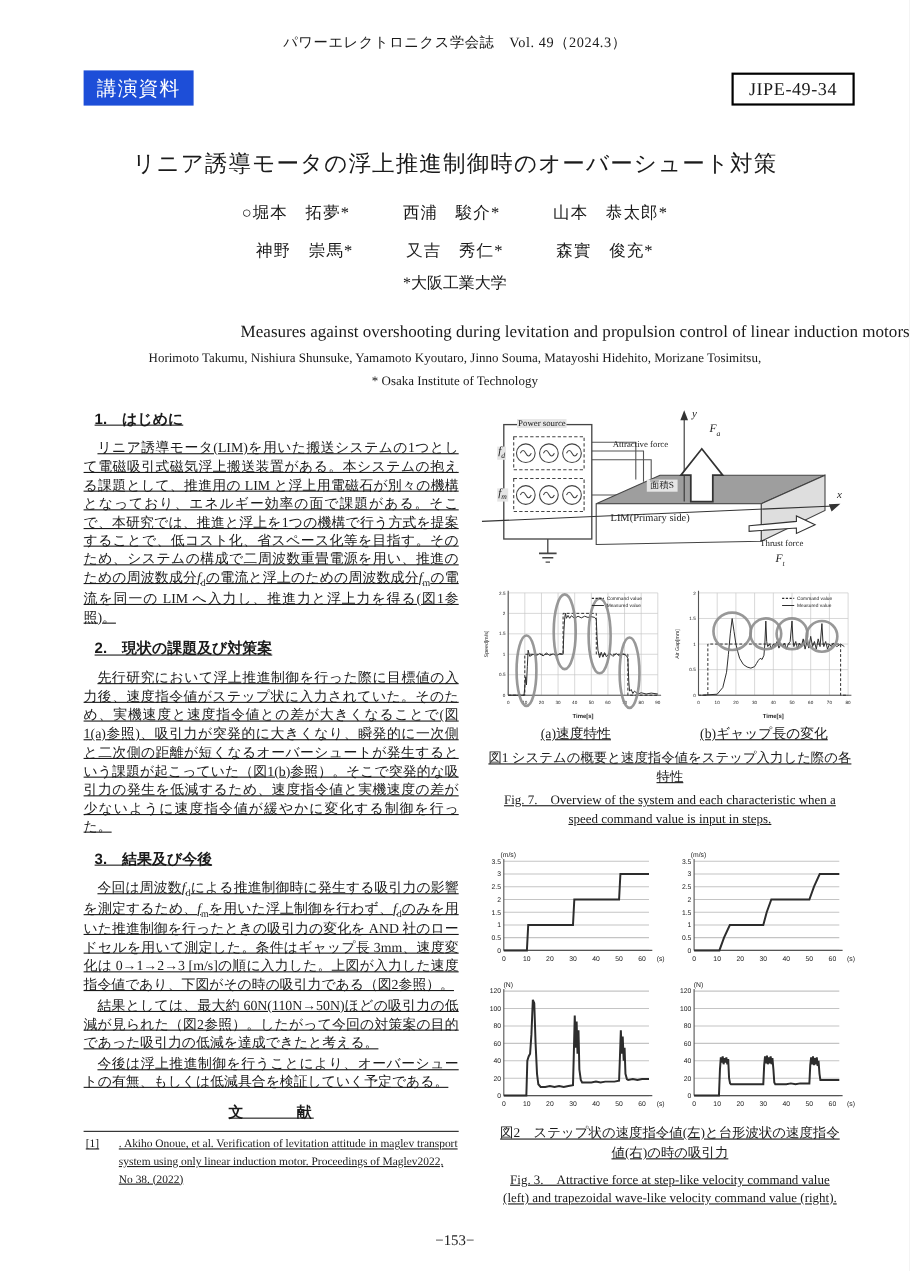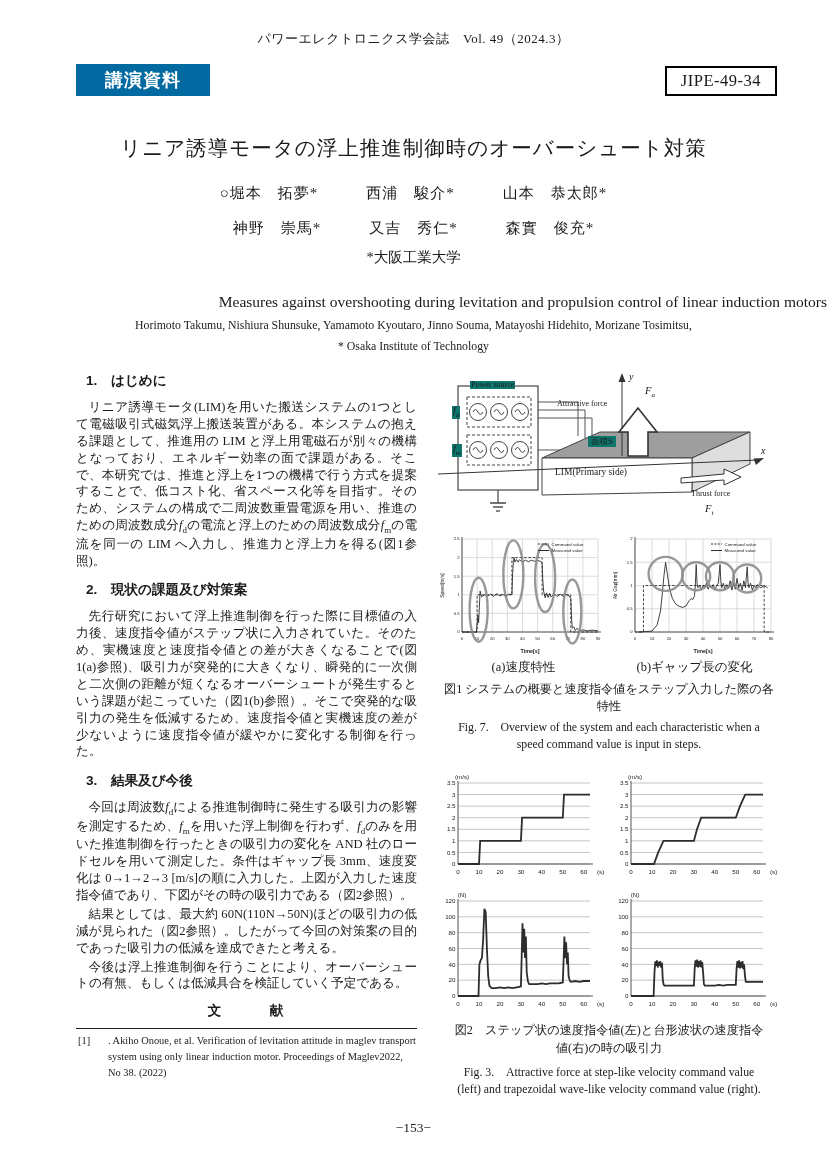--- a/index.html
+++ b/index.html
@@ -4,37 +4,37 @@
 <style>
   html,body{margin:0;padding:0;background:#e8e8e8;}
   .page{
     position:relative;width:827px;height:1170px;background:#ffffff;
     margin:0 auto;overflow:hidden;color:#1a1a1a;
     font-family:"Liberation Serif","DejaVu Serif",serif;
   }
   .journal-line{padding-top:30px;text-align:center;font-size:13px;letter-spacing:.5px;}
   .badge-row{position:relative;height:44px;margin-top:16px;}
   .lecture-badge{
-    position:absolute;left:76px;top:0;background:#0369a1;color:#fff;
-    font-family:"Liberation Sans","DejaVu Sans",sans-serif;font-weight:bold;
-    font-size:18px;padding:4px 29px;letter-spacing:1px;
+    position:absolute;left:76px;top:0;background:#1d4ed8;color:#fff;
+    font-family:"Liberation Sans","DejaVu Sans",sans-serif;font-weight:normal;
+    font-size:18px;padding:4px 12px;letter-spacing:1px;
   }
   .paper-id-box{
     position:absolute;right:50px;top:2px;border:2px solid #000;
     font-size:16.5px;padding:3px 14px;letter-spacing:.5px;
   }
   .title-jp{text-align:center;font-size:20.5px;margin-top:26px;letter-spacing:1px;}
   .authors-line{text-align:center;font-size:15px;margin-top:22px;letter-spacing:1px;}
   .authors-line.second{margin-top:16px;}
   .affil-jp{text-align:center;font-size:14.5px;margin-top:10px;}
   .title-en{text-align:right;font-size:15.5px;margin-top:26px;}
   .authors-en{text-align:center;font-size:11.8px;margin-top:7px;}
   .affil-en{text-align:center;font-size:11.8px;margin-top:6px;}
 
-  .cols{display:flex;margin-top:16px;padding:0 71px 0 76px;gap:21px;}
+  .cols{display:flex;margin-top:16px;padding:0 71px 0 76px;gap:21px;text-decoration:underline;}
   .col-left{width:341px;flex:none;}
   .col-right{width:342px;flex:none;}
 
   .sec-heading{
     font-family:"Liberation Sans","DejaVu Sans",sans-serif;
     font-weight:bold;font-size:13.6px;margin:12px 0 9px 10px;
   }
   .sec-heading.first{margin-top:2px;}
   .body-par{
     font-size:12.6px;line-height:1.34;text-align:justify;
@@ -46,21 +46,21 @@
     text-align:center;font-family:"Liberation Sans","DejaVu Sans",sans-serif;
     font-weight:bold;font-size:13.5px;margin-top:10px;letter-spacing:2px;
   }
   .ref-rule{border-top:1.5px solid #222;margin-top:8px;}
   .ref-item{display:flex;font-size:10.4px;line-height:1.5;margin-top:4px;}
   .ref-marker{width:30px;flex:none;padding-left:2px;}
   .ref-text{flex:1;}
 
   
   .fig1-diagram{position:relative;width:342px;height:158px;}
-  .dlabel{position:absolute;font-size:8px;line-height:1;background:#0f766e;padding:0 1px;white-space:nowrap;}
+  .dlabel{position:absolute;font-size:8px;line-height:1;background:#e5e5e5;padding:0 1px;white-space:nowrap;}
   .dlabel.it{font-style:italic;font-size:10px;}
   .dlabel sub{font-size:7px;}
   .chart{line-height:0;}
   .fig1-charts{display:flex;gap:5px;margin-top:4px;}
   .fig1-sublabels{display:flex;margin-top:3px;font-size:12.5px;}
   .fig1-sublabels span{flex:1;text-align:center;}
   .figcap-jp{font-size:12.2px;text-align:center;margin-top:5px;}
   .figcap-en{font-size:11.8px;text-align:center;margin:4px auto 0;width:312px;line-height:1.45;}
   .fig2-grid{display:grid;grid-template-columns:168px 168px;gap:8px 5px;margin-top:16px;}
   .footer-pageno{position:absolute;bottom:34px;left:0;width:100%;text-align:center;font-size:13.5px;}

